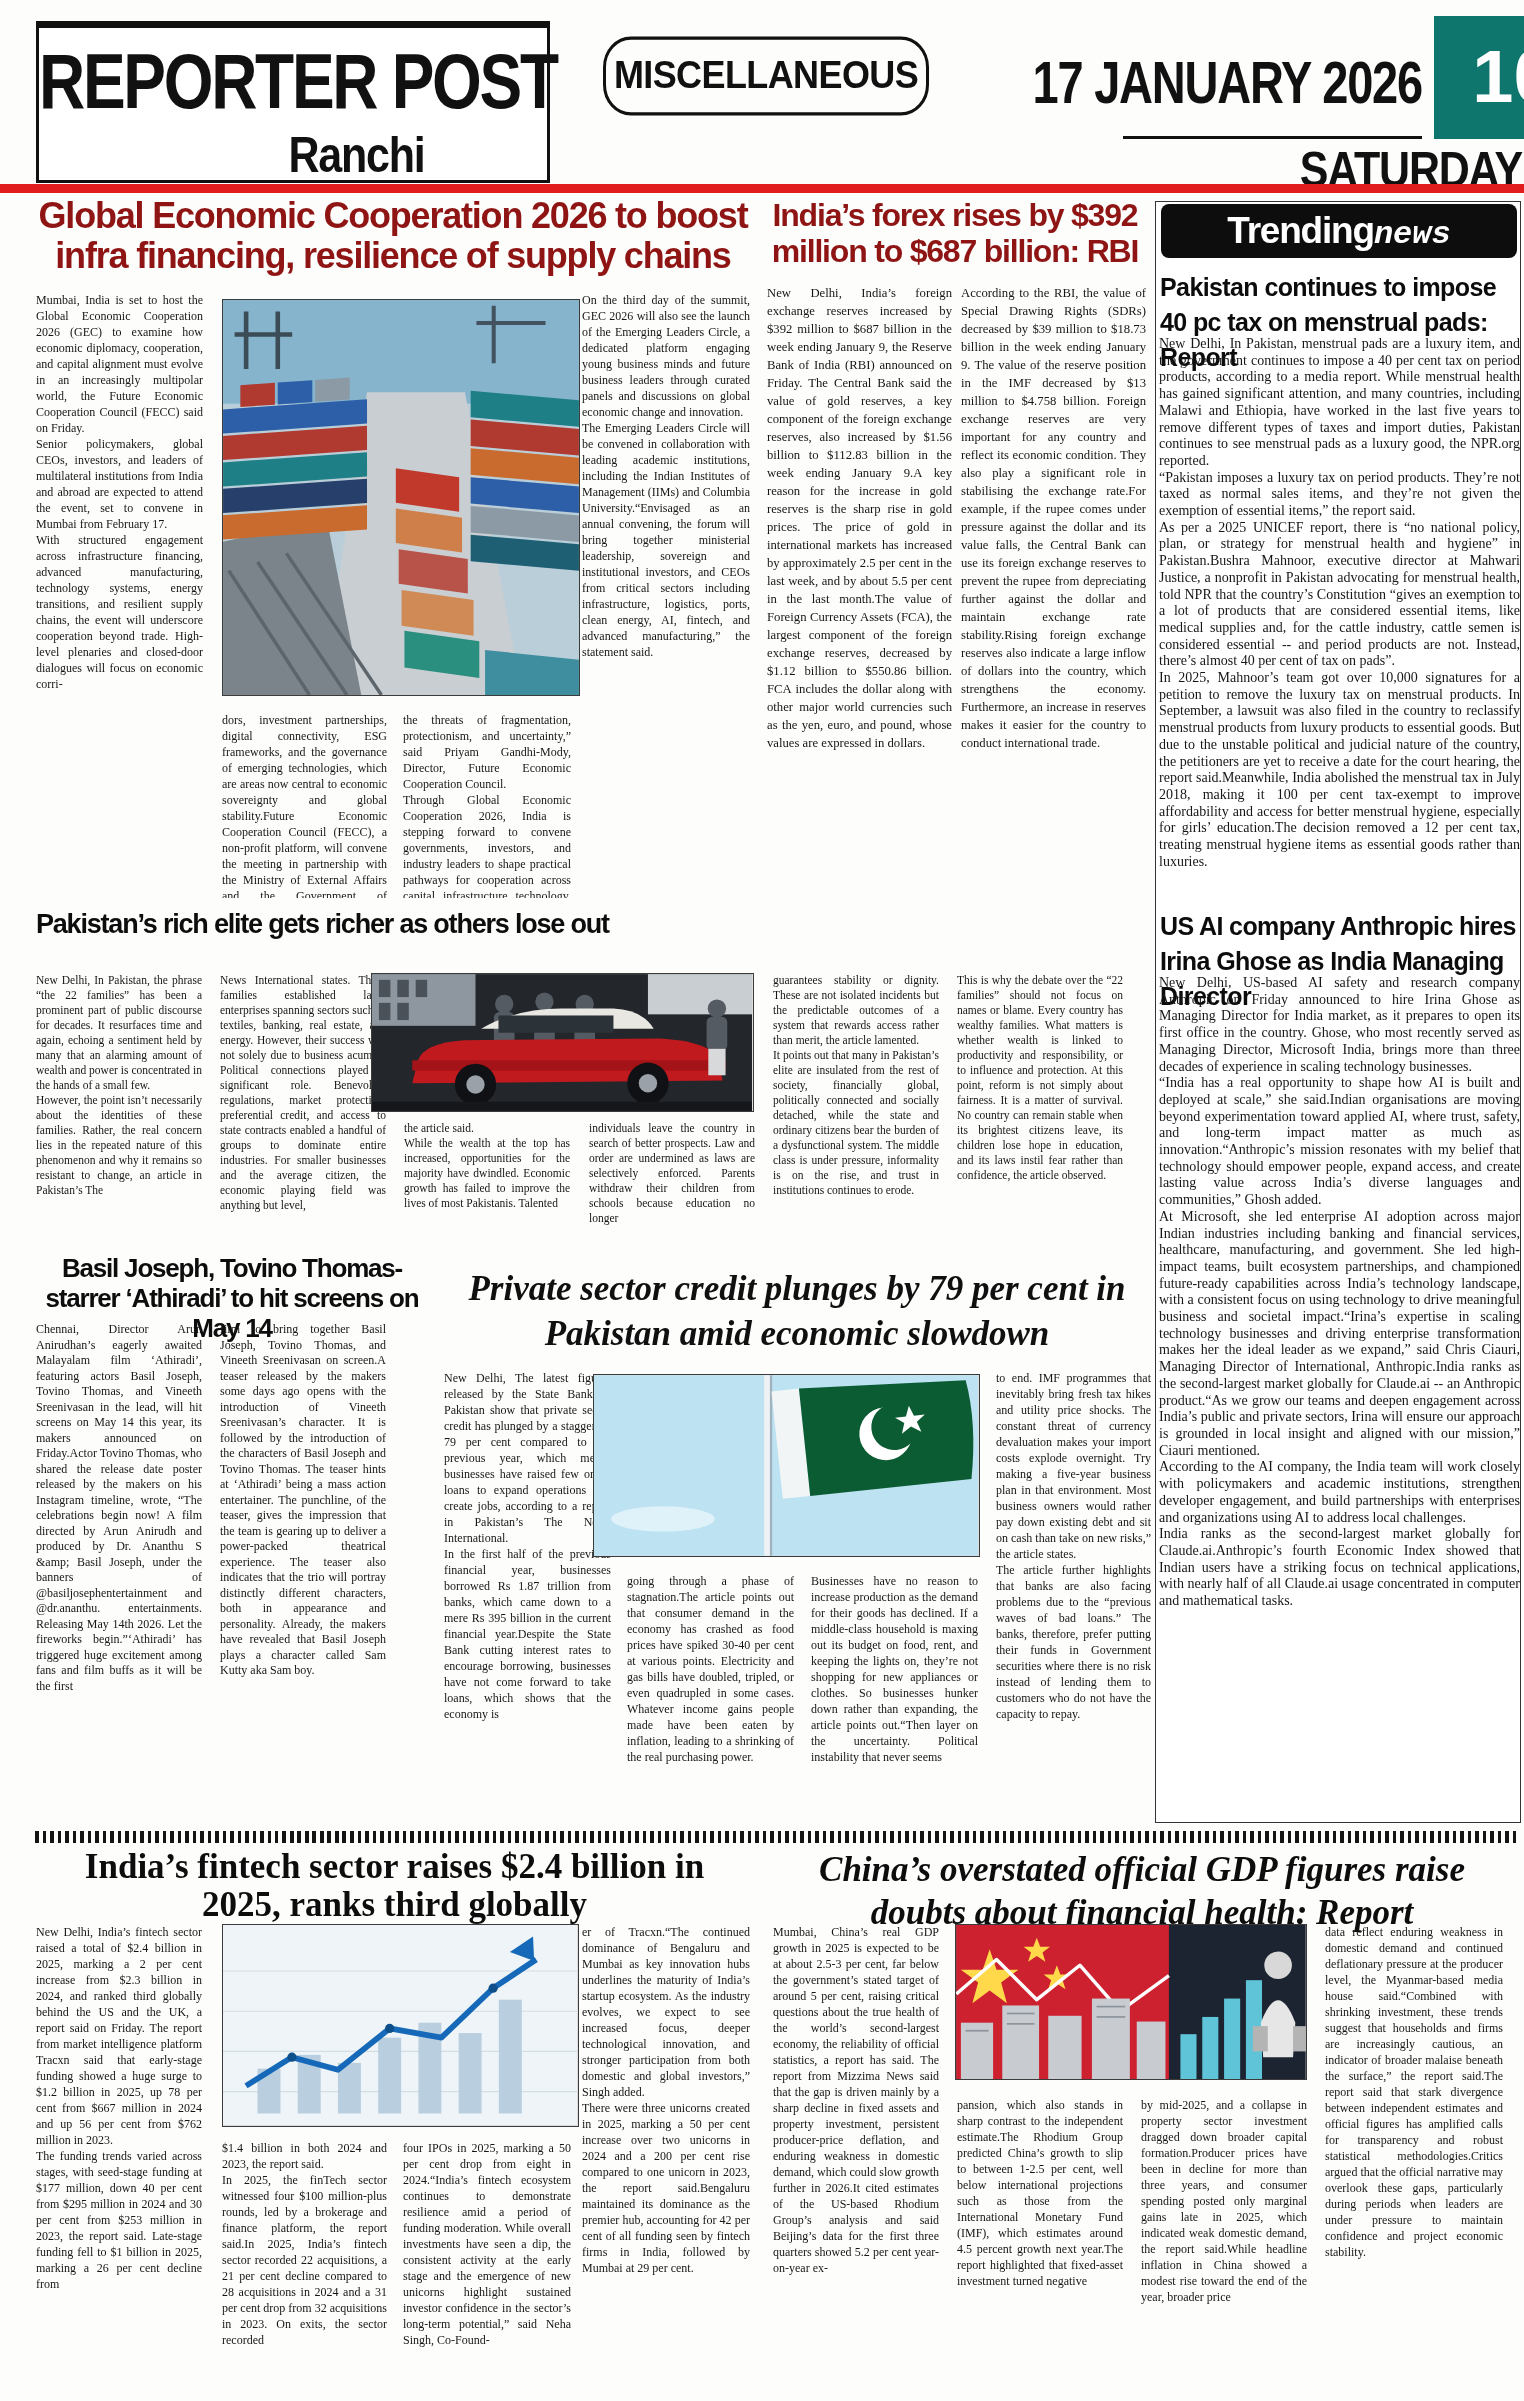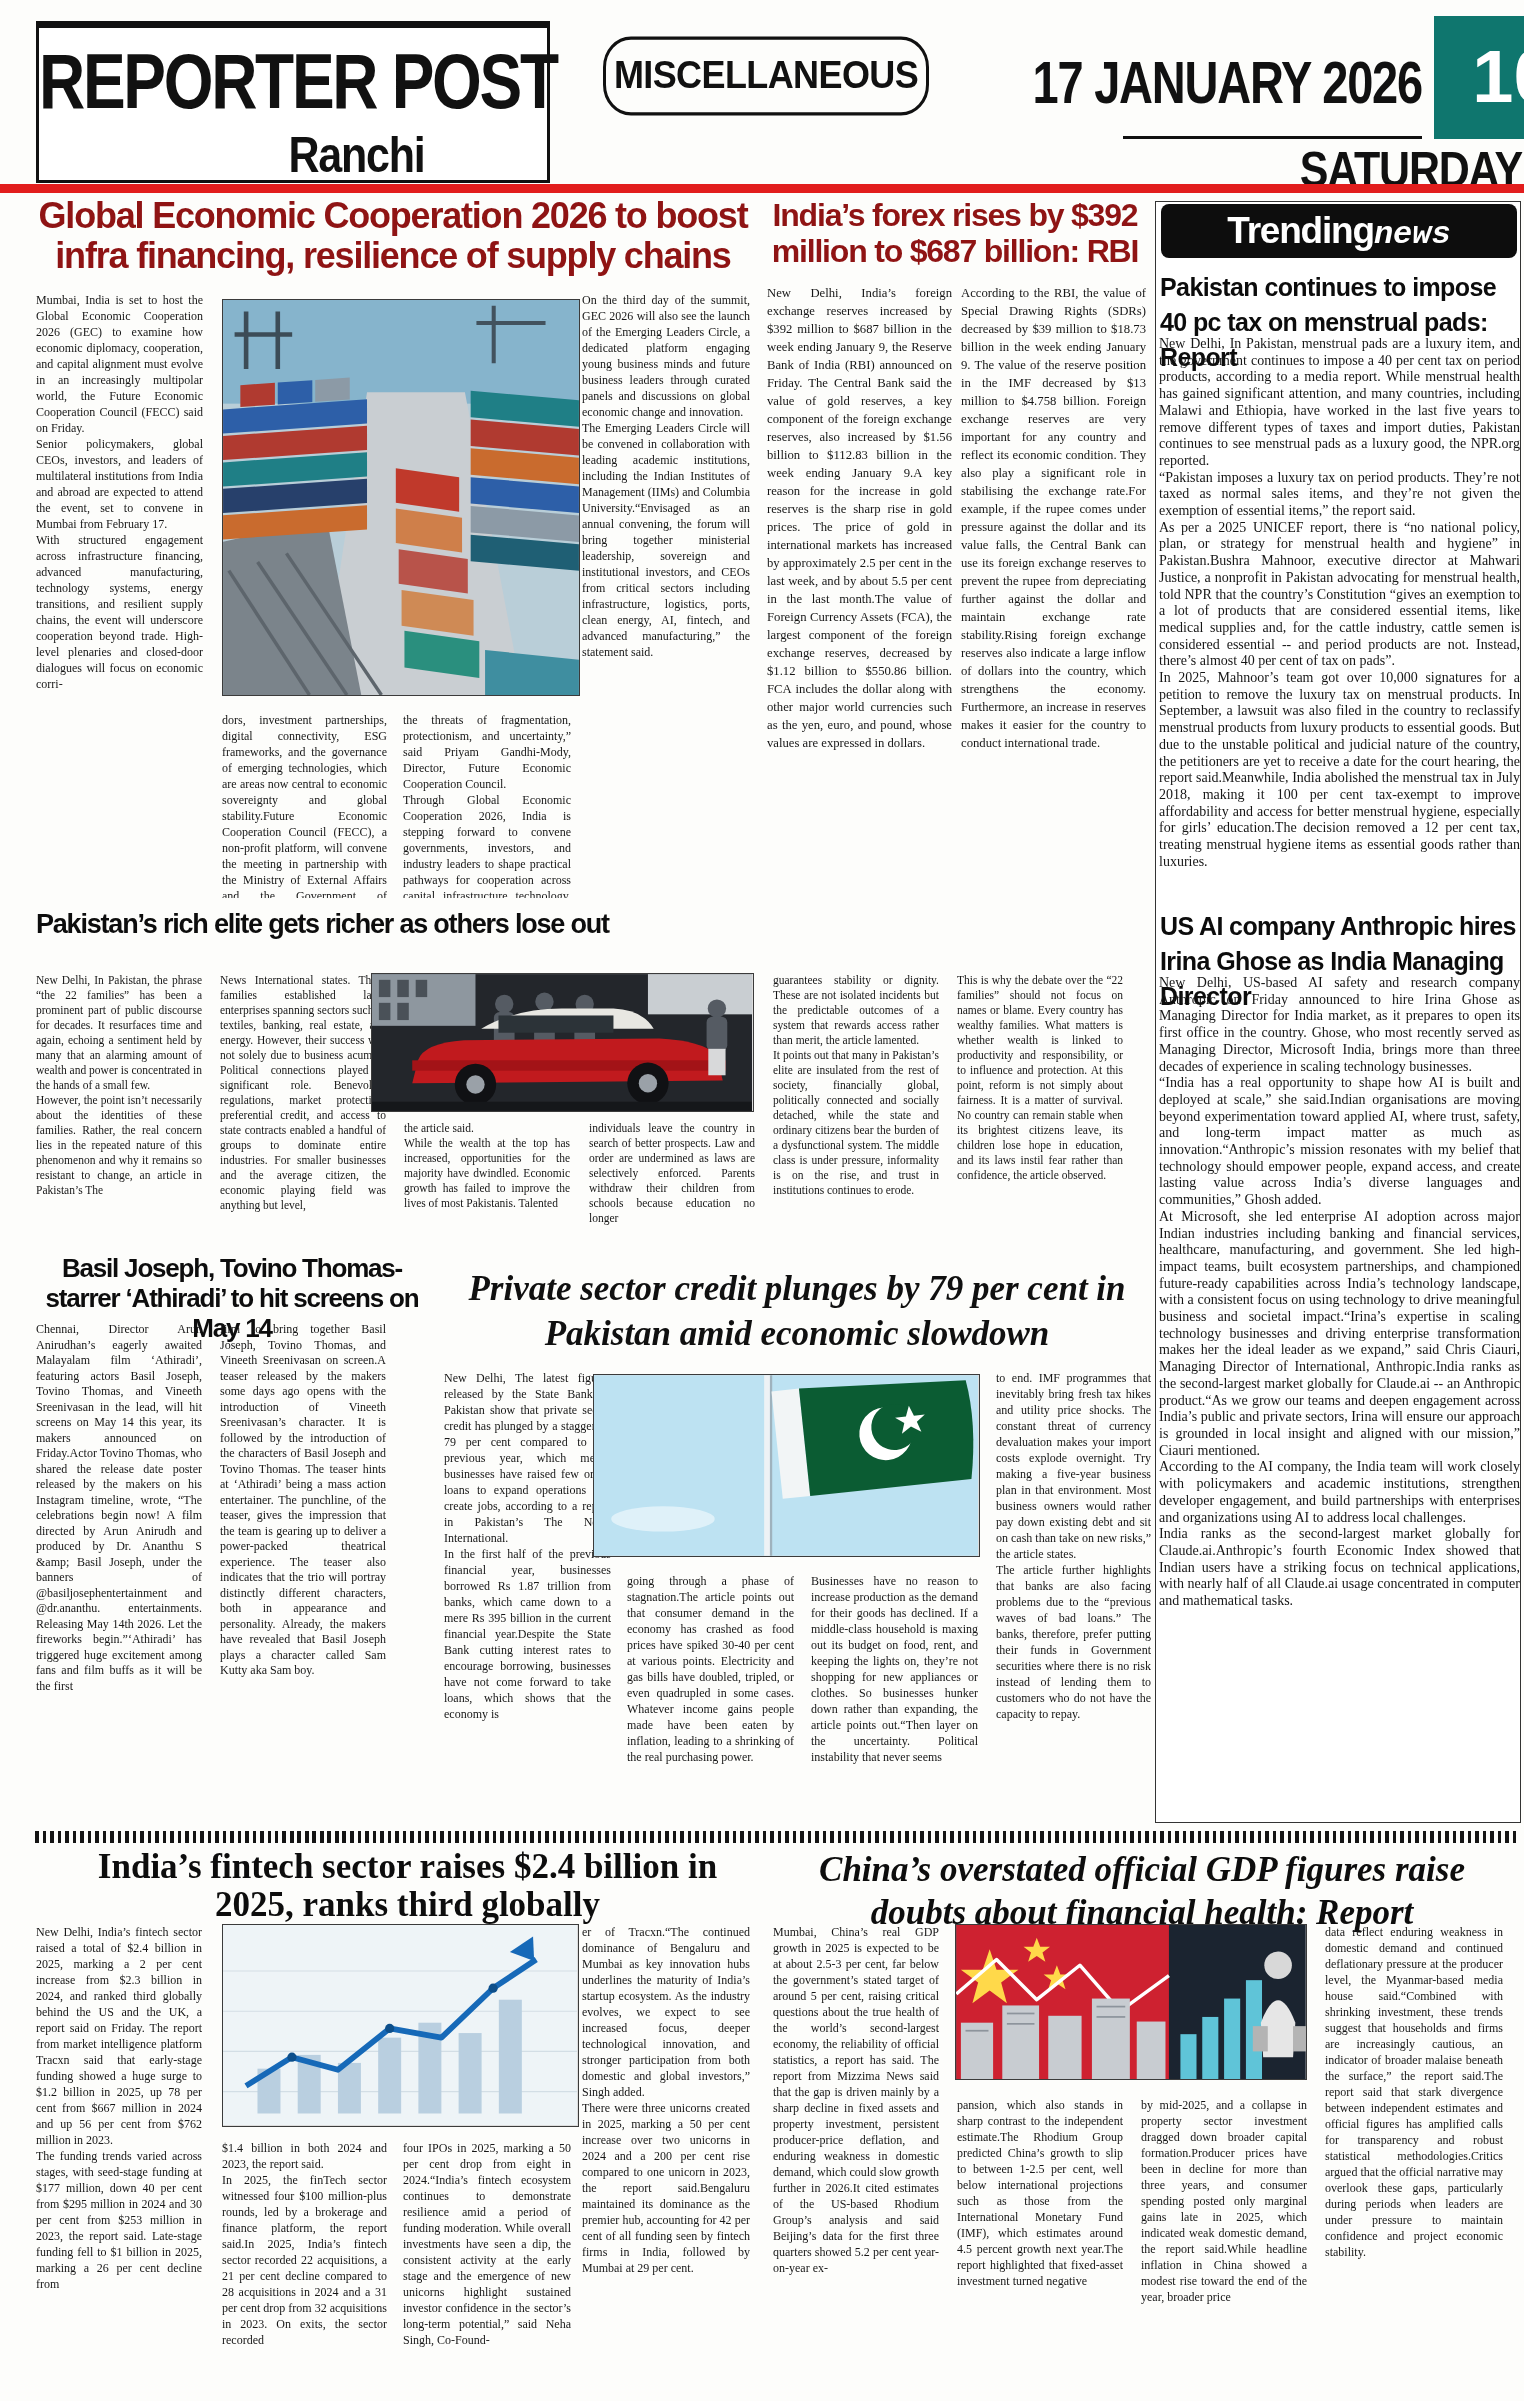--- a/index.html
+++ b/index.html
@@ -197,21 +197,21 @@
       </g>
     </svg>
   </figure>
   <div class="abs col b21" style="left:627px;top:1573px;width:167px;height:257px;">going through a phase of stagnation.The article points out that consumer demand in the economy has crashed as food prices have spiked 30-40 per cent at various points. Electricity and gas bills have doubled, tripled, or even quadrupled in some cases. Whatever income gains people made have been eaten by inflation, leading to a shrinking of the real purchasing power.</div>
   <div class="abs col b21" style="left:811px;top:1573px;width:167px;height:257px;">Businesses have no reason to increase production as the demand for their goods has declined. If a middle-class household is maxing out its budget on food, rent, and keeping the lights on, they’re not shopping for new appliances or clothes. So businesses hunker down rather than expanding, the article points out.“Then layer on the uncertainty. Political instability that never seems</div>
   <div class="abs col b21" style="left:996px;top:1370px;width:155px;height:459px;">to end. IMF programmes that inevitably bring fresh tax hikes and utility price shocks. The constant threat of currency devaluation makes your import costs explode overnight. Try making a five-year business plan in that environment. Most business owners would rather pay down existing debt and sit on cash than take on new risks,” the article states.
 The article further highlights that banks are also facing problems due to the “previous waves of bad loans.” The banks, therefore, prefer putting their funds in Government securities where there is no risk instead of lending them to customers who do not have the capacity to repay.</div>
 
   <div class="abs dashed-rule"></div>
 
-  <div class="abs hl-serif-b" style="left:68px;top:1848px;width:679px;font-size:35px;line-height:38px;text-align:center;color:#0d0d0d;">India’s fintech sector raises $2.4 billion in 2025, ranks third globally</div>
+  <div class="abs hl-serif-b" style="left:55px;top:1848px;width:679px;font-size:35px;line-height:38px;text-align:center;color:#0d0d0d;">India’s fintech sector raises $2.4 billion in 2025, ranks third globally</div>
   <div class="abs col b21" style="left:36px;top:1924px;width:166px;height:471px;">New Delhi, India’s fintech sector raised a total of $2.4 billion in 2025, marking a 2 per cent increase from $2.3 billion in 2024, and ranked third globally behind the US and the UK, a report said on Friday. The report from market intelligence platform Tracxn said that early-stage funding showed a huge surge to $1.2 billion in 2025, up 78 per cent from $667 million in 2024 and up 56 per cent from $762 million in 2023.
 The funding trends varied across stages, with seed-stage funding at $177 million, down 40 per cent from $295 million in 2024 and 30 per cent from $253 million in 2023, the report said. Late-stage funding fell to $1 billion in 2025, marking a 26 per cent decline from</div>
   <figure class="abs photo" style="left:222px;top:1924px;width:357px;height:203px;" aria-label="Rising arrow over fintech funding chart">
     <svg width="354" height="200" viewBox="0 0 616 348">
       <rect width="616" height="348" fill="#eef4f7"></rect>
       <g stroke="#d3dee5" stroke-width="2">
           <line x1="0" y1="80" x2="616" y2="80"></line>
           <line x1="0" y1="150" x2="616" y2="150"></line>
           <line x1="0" y1="220" x2="616" y2="220"></line>
           <line x1="0" y1="290" x2="616" y2="290"></line>

